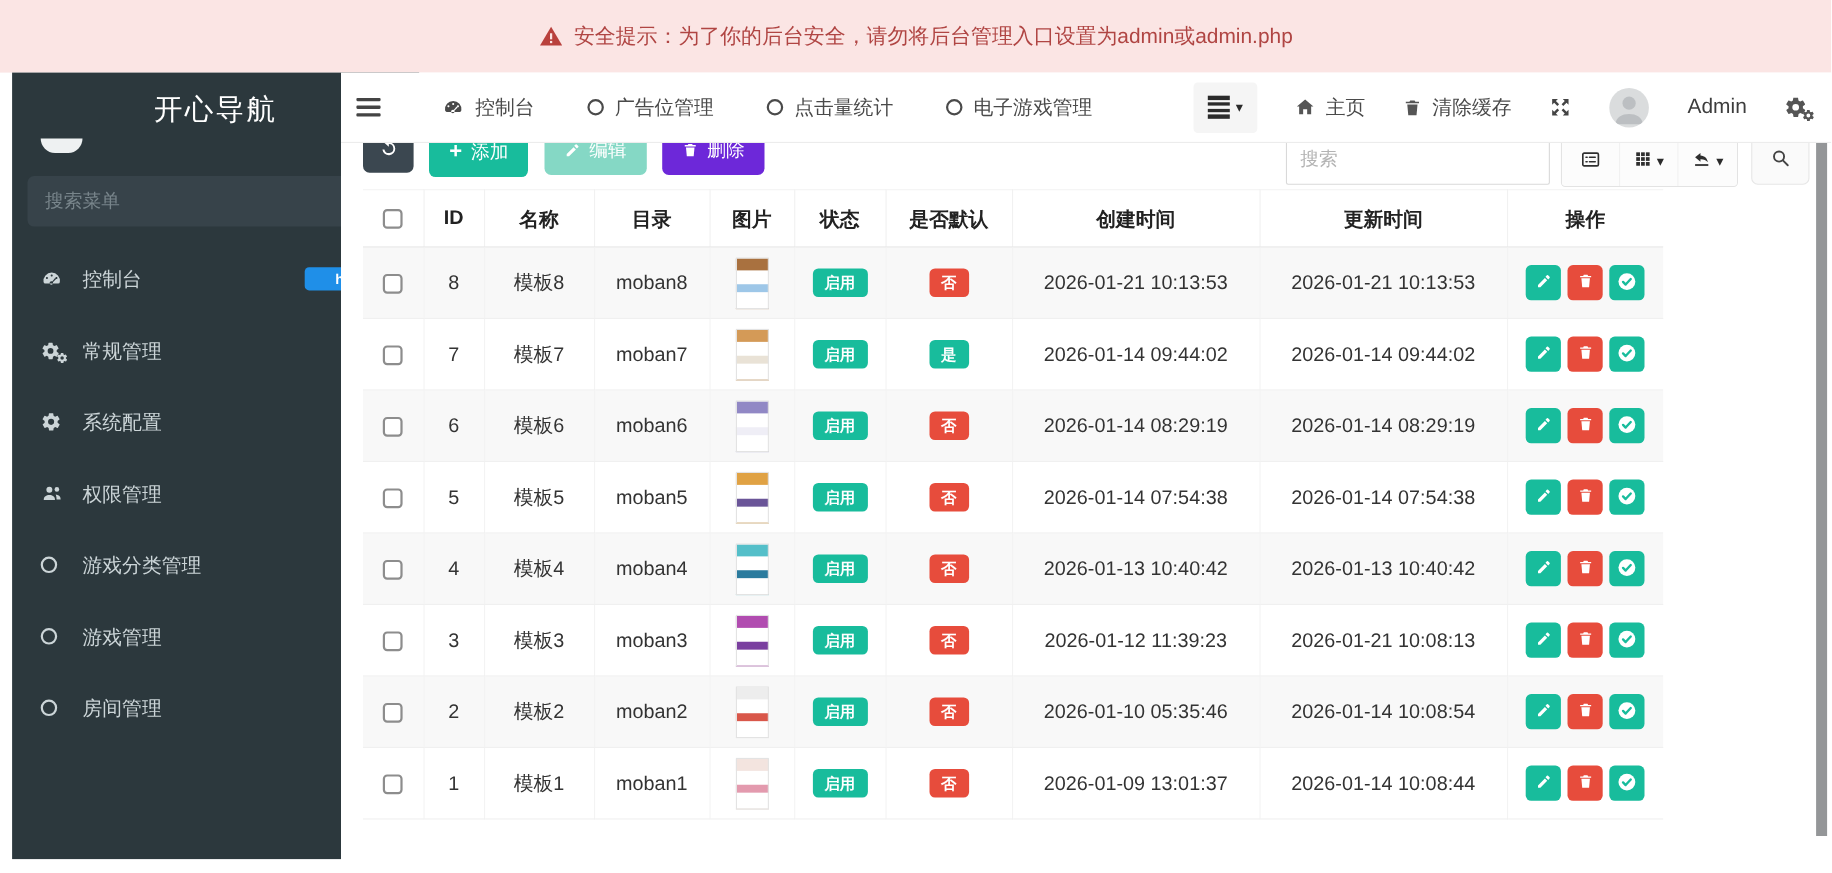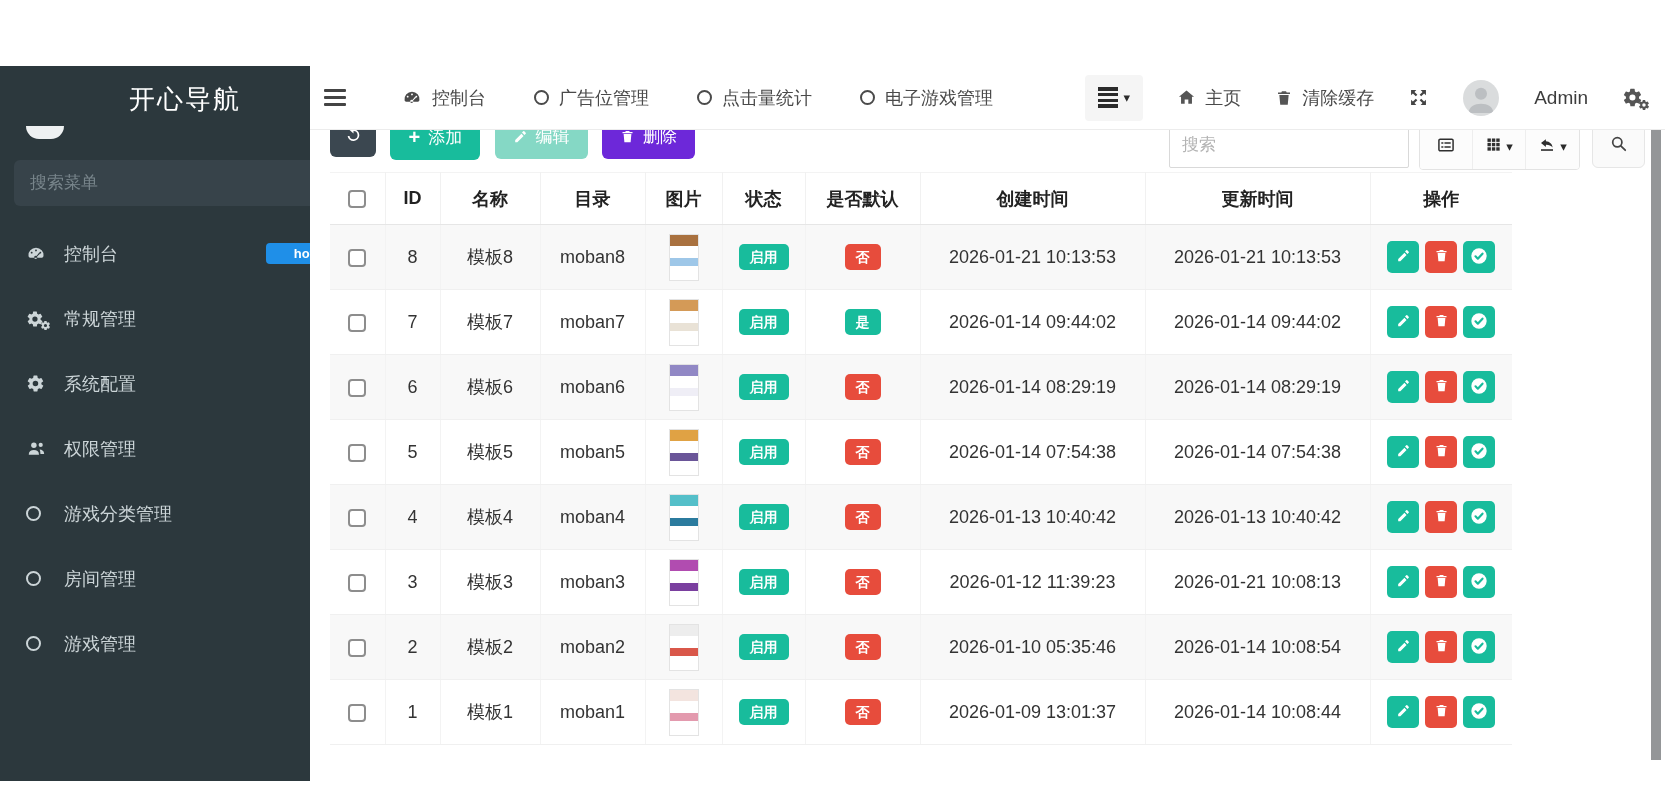--- a/index.html
+++ b/index.html
@@ -7,21 +7,21 @@
   body { font-family:"Liberation Sans","DejaVu Sans",sans-serif; }
   .screen { position:relative; width:1665px; height:794px; background:#fff; overflow:hidden; }
 
   
   .banner { position:absolute; top:0; left:0; right:0; height:66px; background:#fbe5e4;
             display:flex; align-items:center; justify-content:center; gap:10px;
             color:#b04543; font-size:19px; }
   .warn-ico { display:inline-flex; }
 
   
-  .sidebar { position:absolute; top:66px; left:0; width:370px; bottom:13px; background:#2c383d; }
+  .sidebar { position:absolute; top:66px; left:11px; width:370px; bottom:13px; background:#2c383d; }
   .sb-title { text-align:center; color:#fff; font-size:26px; padding-top:16px; letter-spacing:2px; }
   .sb-crescent { position:absolute; left:26px; top:60px; width:38px; height:13px;
                  background:#eef1f2; border-radius:0 0 20px 20px; }
   .sb-search { position:absolute; top:94px; left:14px; right:14px; height:46px;
                background:#37434a; border-radius:6px; display:flex; align-items:center; }
   .sb-search input { flex:1; background:transparent; border:none; outline:none;
                      color:#cfd8da; font-size:17px; padding:0 16px; font-family:inherit; }
   .sb-search input::placeholder { color:#78858b; }
   .sb-search-ico { color:#9aa7ab; padding-right:14px; display:inline-flex; }
   .sb-menu { position:absolute; top:155px; left:0; right:0; }
@@ -102,20 +102,30 @@
   .act.red { background:#e74c3c; }
 
   
   .scroll-thumb { position:absolute; right:4px; top:130px; width:10px; height:630px; background:#949698; }
 </style>
 </head>
 <body>
 
 <div class="screen">
 
+  <div class="banner">
+    <span class="warn-ico">
+      <svg width="22" height="22" viewBox="0 0 24 24">
+          <path d="M12 2.5 23 21H1z" fill="#b9413d"></path>
+          <rect x="10.9" y="9" width="2.2" height="6" fill="#fbe5e4"></rect>
+          <rect x="10.9" y="16.6" width="2.2" height="2.2" fill="#fbe5e4"></rect>
+        </svg>
+    </span>
+    <span>安全提示：为了你的后台安全，请勿将后台管理入口设置为admin或admin.php</span>
+  </div>
 
   <aside class="sidebar">
     <div class="sb-title">开心导航</div>
     <div class="sb-crescent"></div>
     <div class="sb-search">
       <input placeholder="搜索菜单" style="">
       <span class="sb-search-ico">
         <svg width="18" height="18" viewBox="0 0 24 24" fill="none" stroke="currentColor" stroke-width="2.4">
             <circle cx="10.5" cy="10.5" r="5.8"></circle>
             <path d="M15.2 15.2 20.5 20.5" stroke-linecap="round"></path>
@@ -169,27 +179,27 @@
         <div class="sb-item">
           <span class="ico">
             <span class="ring"></span>
           </span>
           <span class="sb-label">游戏分类管理</span>
         </div>
         <div class="sb-item">
           <span class="ico">
             <span class="ring"></span>
           </span>
+          <span class="sb-label">游戏管理</span>
+        </div>
+        <div class="sb-item">
+          <span class="ico">
+            <span class="ring"></span>
+          </span>
           <span class="sb-label">房间管理</span>
-        </div>
-        <div class="sb-item">
-          <span class="ico">
-            <span class="ring"></span>
-          </span>
-          <span class="sb-label">游戏管理</span>
         </div>
       </nav>
   </aside>
 
   <header class="navbar">
     <span class="hamburger">
         <i></i>
         <i></i>
         <i></i>
       </span>

